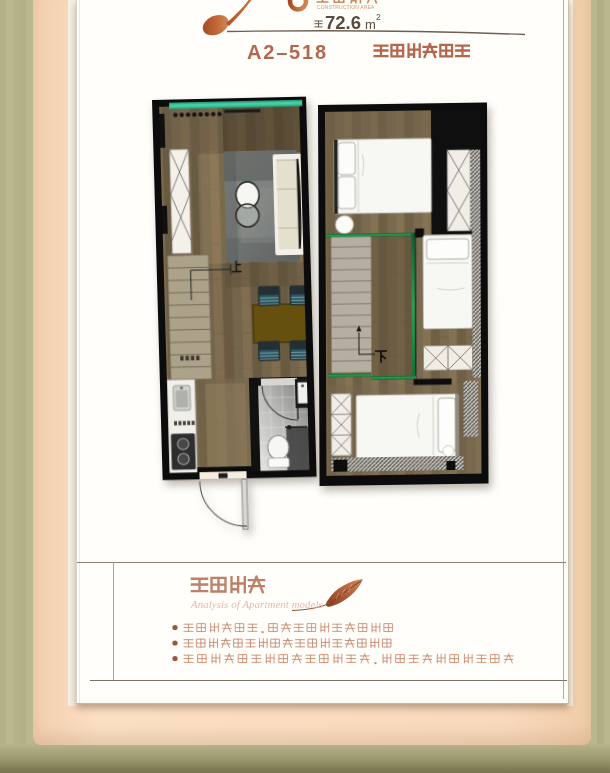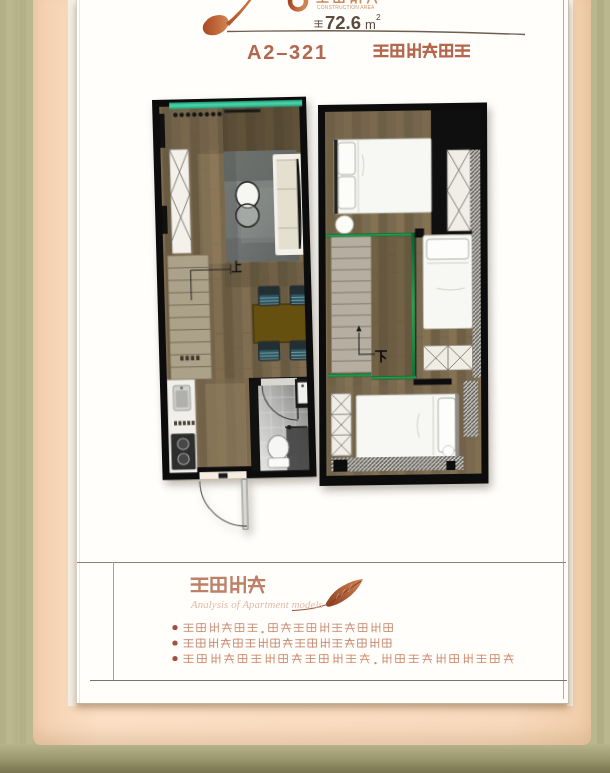--- a/index.html
+++ b/index.html
@@ -72,21 +72,21 @@
 <use href="#cg4" x="215.5" y="1.0" width="13" height="13" stroke="#c98a5e" style="stroke-width:1.5"></use>
 
 <text x="167" y="19.2" font-size="5" letter-spacing="0.15" fill="#cf9a72" font-family="Liberation Sans, sans-serif">CONSTRUCTION AREA</text>
 
 <use href="#cg1" x="164.0" y="29.2" width="9" height="9" stroke="#6a5a50" style="stroke-width:1.3"></use>
 <text x="175" y="38.8" font-size="18.5" font-weight="bold" fill="#5a4a40" font-family="Liberation Sans, sans-serif">72.6</text>
 <text x="215" y="38.8" font-size="13" fill="#5a4a40" font-family="Liberation Sans, sans-serif">m</text>
 <text x="226" y="29.5" font-size="8.5" fill="#5a4a40" font-family="Liberation Sans, sans-serif">2</text>
 </svg>
 
-<div style="position:absolute;left:247px;top:41px;font-size:20px;font-weight:bold;letter-spacing:1.8px;color:#b5674e">A2–321</div>
+<div style="position:absolute;left:247px;top:41px;font-size:20px;font-weight:bold;letter-spacing:1.8px;color:#b5674e">A2–518</div>
 <svg style="position:absolute;left:0;top:0;width:610px;height:70px" viewBox="0 0 610 70">
 
 <use href="#cg1" x="373.0" y="42.5" width="16" height="16" stroke="#b5674e" style="stroke-width:1.7"></use>
 <use href="#cg2" x="389.3" y="42.5" width="16" height="16" stroke="#b5674e" style="stroke-width:1.7"></use>
 <use href="#cg3" x="405.6" y="42.5" width="16" height="16" stroke="#b5674e" style="stroke-width:1.7"></use>
 <use href="#cg4" x="421.9" y="42.5" width="16" height="16" stroke="#b5674e" style="stroke-width:1.7"></use>
 <use href="#cg2" x="438.2" y="42.5" width="16" height="16" stroke="#b5674e" style="stroke-width:1.7"></use>
 <use href="#cg1" x="454.5" y="42.5" width="16" height="16" stroke="#b5674e" style="stroke-width:1.7"></use>
 </svg>
 

